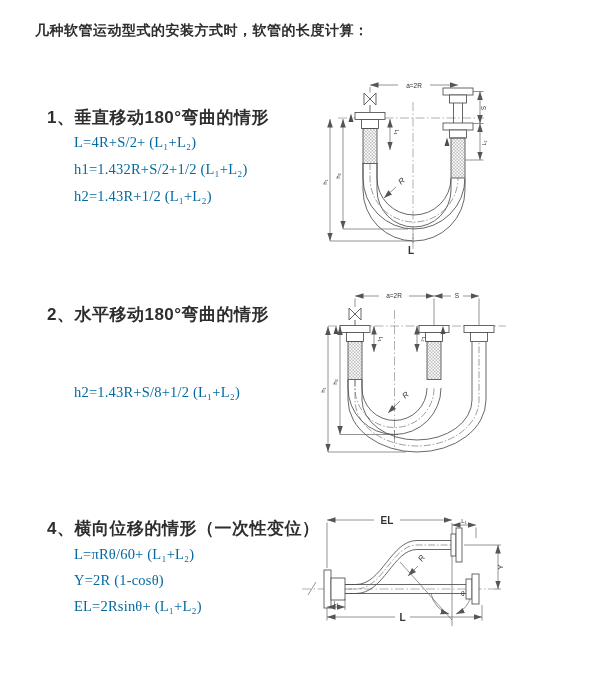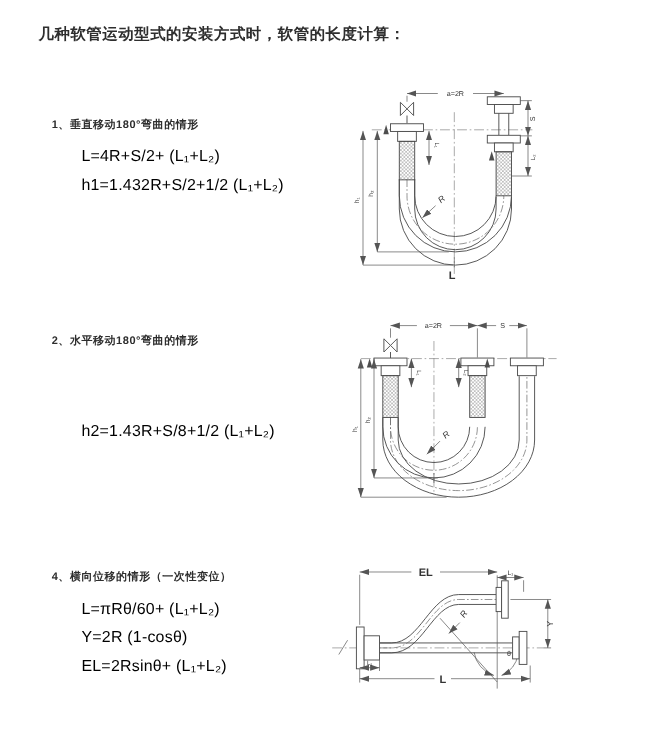--- a/index.html
+++ b/index.html
@@ -1,44 +1,45 @@
 <!DOCTYPE html>
 <html><head>
 <meta charset="utf-8">
 <style>
   html,body{margin:0;padding:0;background:#ffffff;}
   body{width:600px;height:675px;overflow:hidden;
        font-family:"Liberation Sans","DejaVu Sans",sans-serif;}
   .page{position:relative;width:600px;height:675px;background:#fff;}
   .title{position:absolute;left:35px;top:22px;font-size:14px;font-weight:700;
          color:#2e2e2e;letter-spacing:.5px;white-space:nowrap;}
-  .sec-heading{position:absolute;font-size:10px;font-weight:700;color:#2e2e2e;
+  .sec-heading{position:absolute;font-size:17px;font-weight:700;color:#2e2e2e;
                letter-spacing:.5px;white-space:nowrap;}
-  .formula{position:absolute;font-size:14.5px;font-weight:400;color:#000000;
-           white-space:nowrap;letter-spacing:.2px;}
+  .formula{position:absolute;font-size:14.5px;font-weight:400;color:#0369a1;
+           white-space:nowrap;letter-spacing:.2px;font-family:Liberation Serif, serif;}
   .diag{position:absolute;}
   svg{display:block;}
   svg text{font-family:"Liberation Sans","DejaVu Sans",sans-serif;fill:#333;}
   .ln{stroke:#4d4d4d;stroke-width:.85;fill:none;}
   .thin{stroke:#5a5a5a;stroke-width:.65;fill:none;}
   .chain{stroke:#7d7d7d;stroke-width:.6;fill:none;stroke-dasharray:9 2.5 1.5 2.5;}
   .cdash{stroke:#6a6a6a;stroke-width:.65;fill:none;stroke-dasharray:7 2 1.5 2;}
   .wht{fill:#fff;stroke:#4d4d4d;stroke-width:.85;}
   .arrowfill{fill:#4d4d4d;stroke:none;}
 </style>
 </head>
 <body>
 
 <div class="page">
 
   <div class="title">几种软管运动型式的安装方式时，软管的长度计算：</div>
 
   <div class="sec-heading" style="left:47px;top:106px">1、垂直移动180°弯曲的情形</div>
   <div class="formula" style="left:74px;top:134px">L=4R+S/2+ (L₁+L₂)</div>
   <div class="formula" style="left:74px;top:161px">h1=1.432R+S/2+1/2 (L₁+L₂)</div>
+  <div class="formula" style="left:74px;top:188px">h2=1.43R+1/2 (L₁+L₂)</div>
 
   <div class="sec-heading" style="left:47px;top:303px">2、水平移动180°弯曲的情形</div>
   <div class="formula" style="left:74px;top:384px">h2=1.43R+S/8+1/2 (L₁+L₂)</div>
 
   <div class="sec-heading" style="left:47px;top:517px">4、横向位移的情形（一次性变位）</div>
   <div class="formula" style="left:74px;top:546px">L=πRθ/60+ (L₁+L₂)</div>
   <div class="formula" style="left:74px;top:572px">Y=2R (1-cosθ)</div>
   <div class="formula" style="left:74px;top:598px">EL=2Rsinθ+ (L₁+L₂)</div>
 
   <div class="diag" style="left:310px;top:66px">

